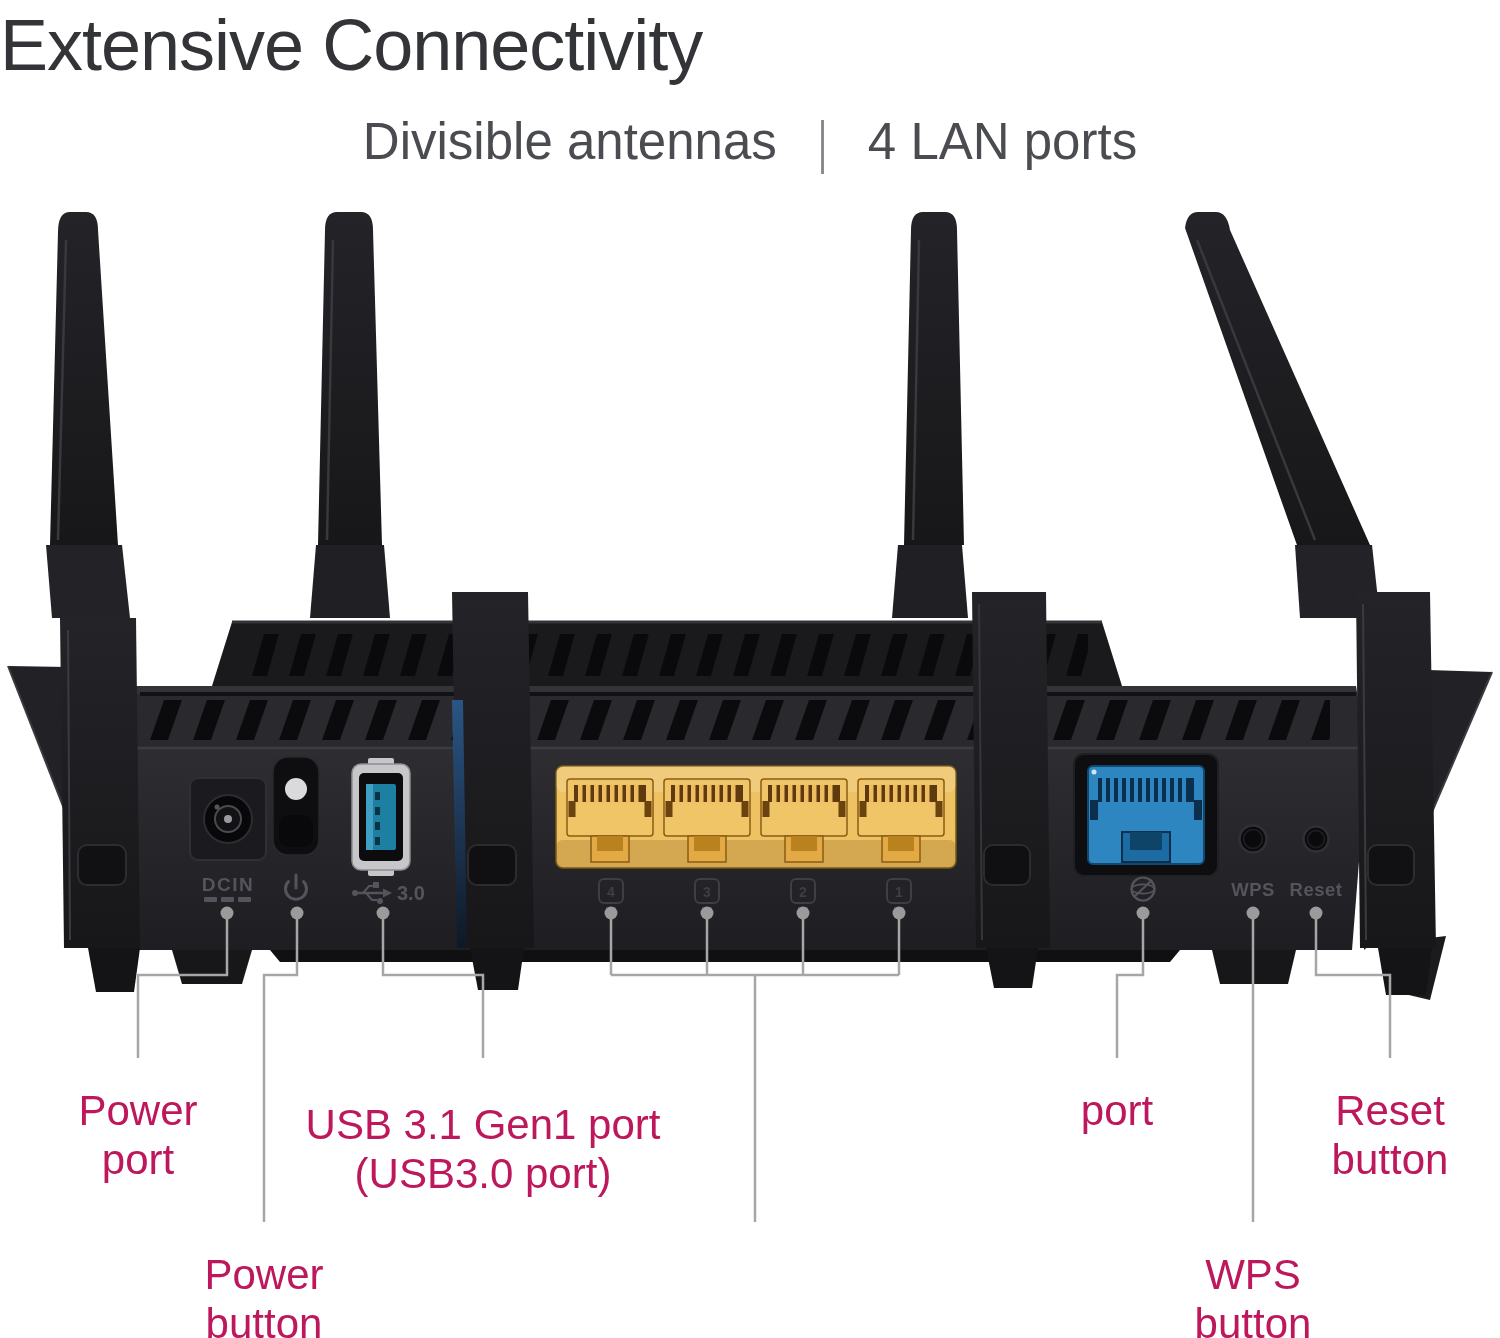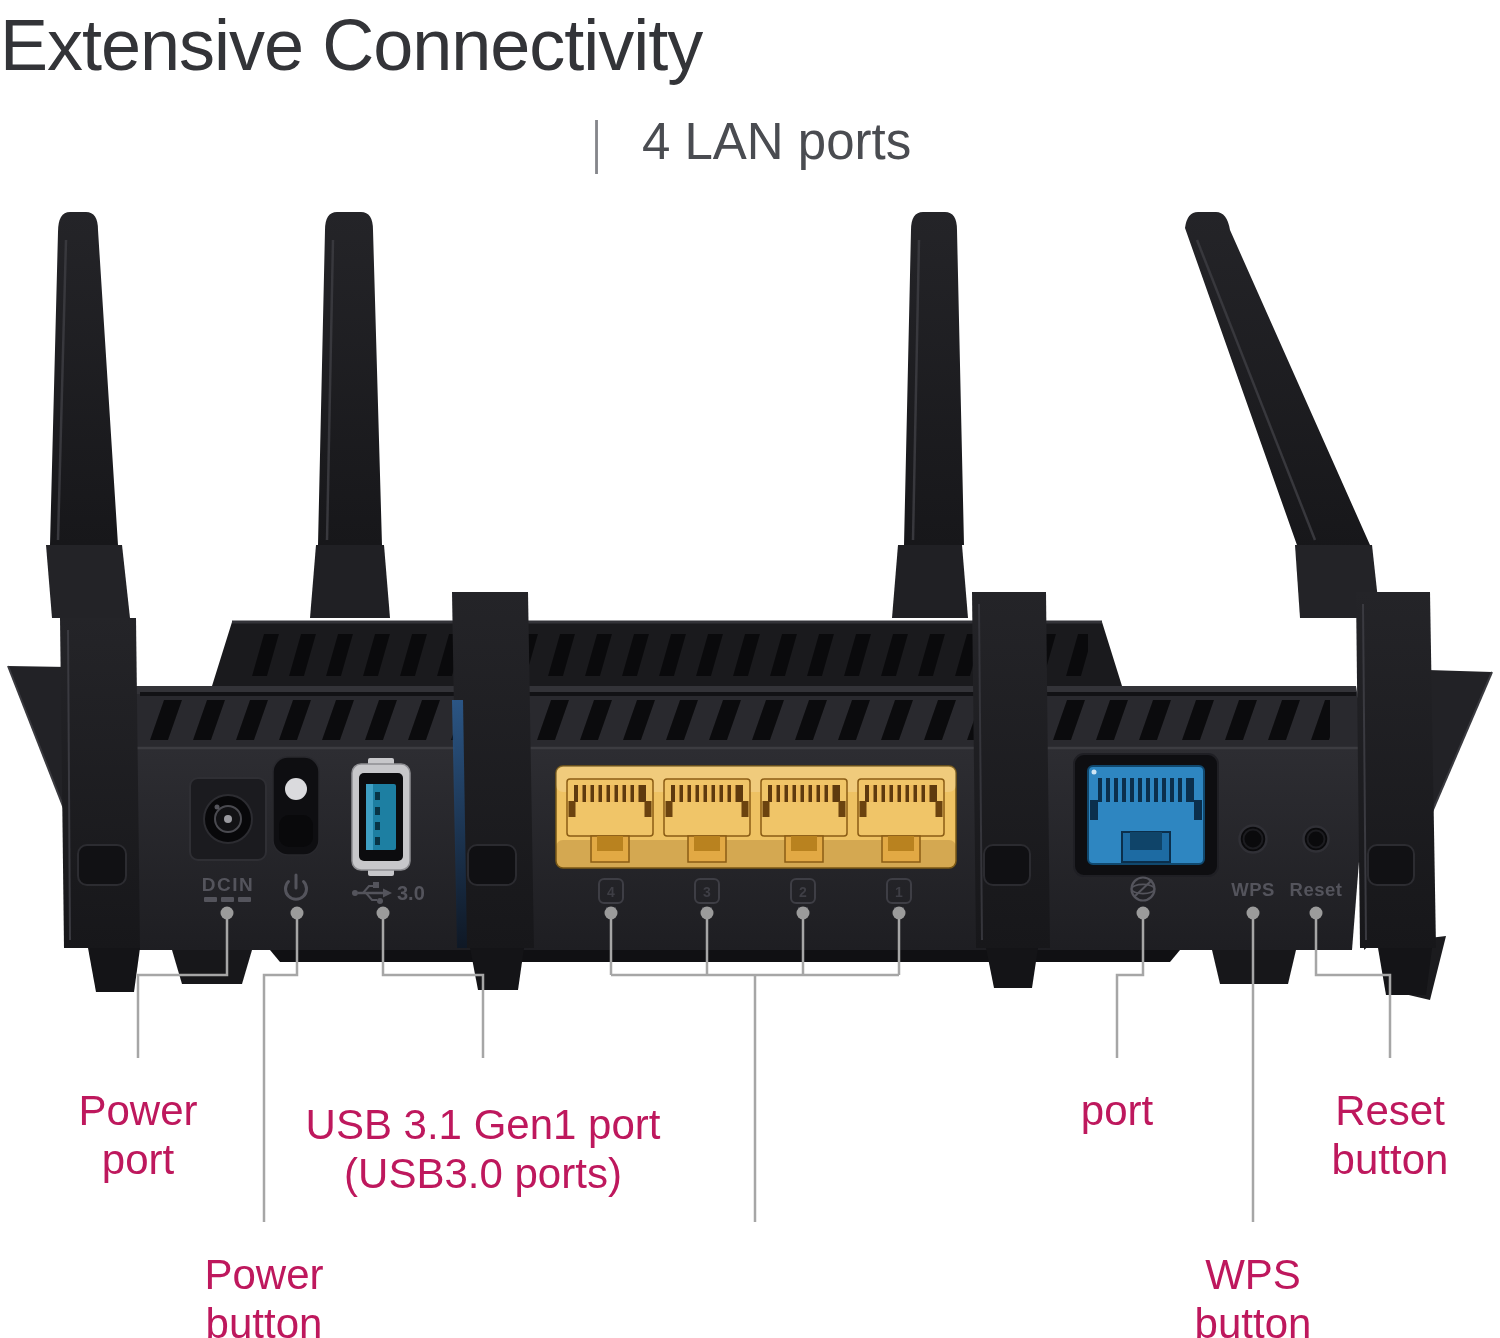--- a/index.html
+++ b/index.html
@@ -19,20 +19,21 @@
   .dot{fill:#9b9b9b;}
 </style>
 </head>
 <body>
 
 <div class="page">
 
   <div class="title">Extensive Connectivity</div>
 
   <div class="subtitle">
+    <span>Divisible antennas</span>
     <span class="sep">|</span>
     <span>4 LAN ports</span>
   </div>
 
   <svg class="art" viewBox="0 0 1500 1338">
     <defs>
       <linearGradient id="gFace" x1="0" y1="0" x2="0" y2="1">
         <stop offset="0" stop-color="#2d2d32"></stop>
           <stop offset="1" stop-color="#1e1e22"></stop>
       </linearGradient>
@@ -350,21 +351,21 @@
       </g>
     </g>
   </svg>
 
   <div class="callout-label" style="left:38px;top:1086px;width:200px;">
     <div>Power</div>
     <div>port</div>
   </div>
   <div class="callout-label" style="left:283px;top:1086px;width:400px;margin-top:14px;">
     <div>USB 3.1 Gen1 port</div>
-    <div>(USB3.0 ports)</div>
+    <div>(USB3.0 port)</div>
   </div>
   <div class="callout-label" style="left:1017px;top:1086px;width:200px;">
     <div>port</div>
   </div>
   <div class="callout-label" style="left:1290px;top:1086px;width:200px;">
     <div>Reset</div>
     <div>button</div>
   </div>
   <div class="callout-label" style="left:164px;top:1250px;width:200px;">
     <div>Power</div>

